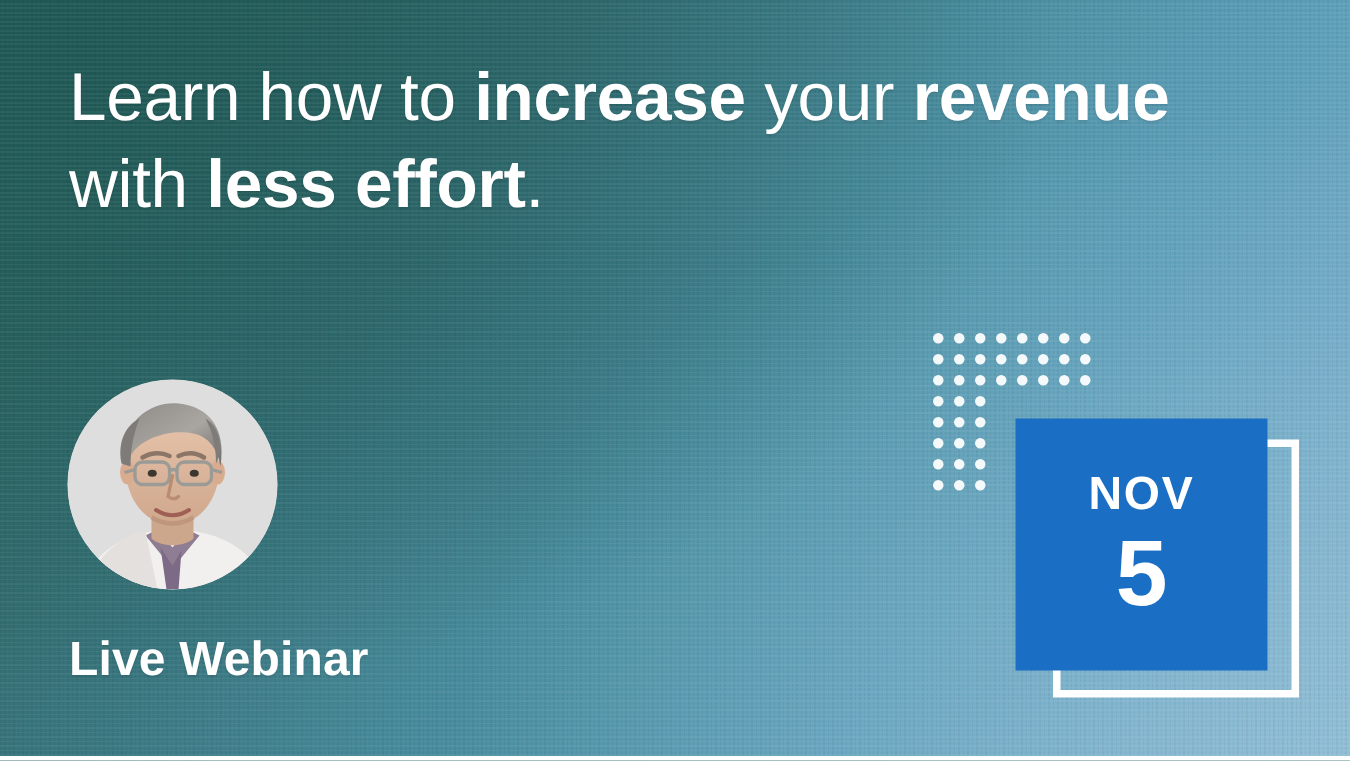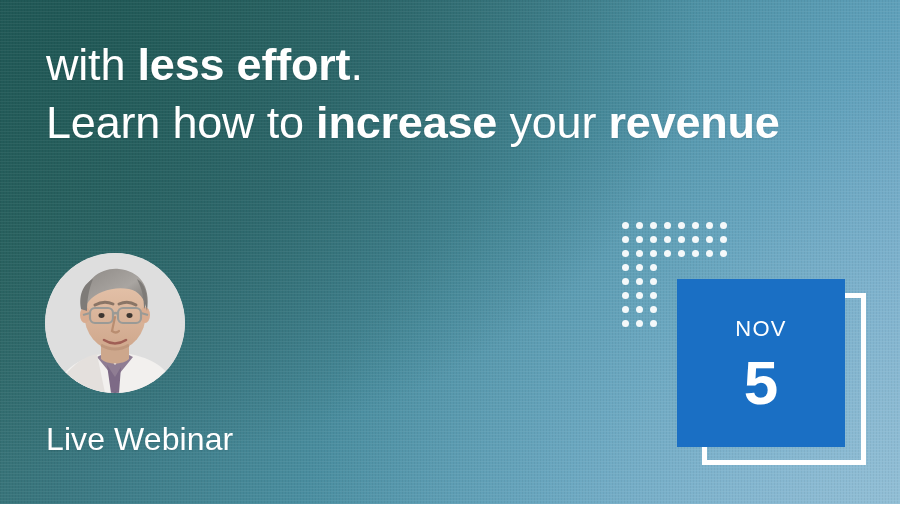--- a/index.html
+++ b/index.html
@@ -83,21 +83,21 @@
   .avatar svg { display: block; width: 140px; height: 140px; }
 
   
   .live-webinar {
     position: absolute;
     left: 46px;
     top: 420px;
     color: #ffffff;
     font-size: 32px;
     line-height: 38px;
-    font-weight: 400;
+    font-weight: 700;
     letter-spacing: 0.1px;
     text-shadow: 0 1px 2px rgba(0,0,0,0.10);
   }
 
   
   .dot-grid {
     position: absolute;
     left: 622px;
     top: 222px;
     width: 108px;
@@ -131,23 +131,23 @@
     background: #1a6fc4;
     color: #ffffff;
     display: flex;
     flex-direction: column;
     align-items: center;
     justify-content: center;
     box-sizing: border-box;
     padding-top: 4px;
   }
   .date-month {
-    font-size: 22px;
+    font-size: 31px;
     line-height: 34px;
-    font-weight: 400;
+    font-weight: 700;
     letter-spacing: 1.2px;
   }
   .date-day {
     font-size: 62px;
     line-height: 70px;
     font-weight: 700;
     letter-spacing: 0px;
     margin-top: 2px;
   }
   .date-year {
@@ -171,22 +171,22 @@
 </head>
 <body>
 
 <div class="banner">
 
   <div class="bg-gradient"></div>
   <div class="bg-wash"></div>
   <div class="bg-noise"></div>
 
   <div class="headline">
+    <span class="hl-line"><span>Learn how to </span><b>increase</b><span> your </span><b>revenue</b></span>
     <span class="hl-line"><span>with </span><b>less effort</b><span>.</span></span>
-    <span class="hl-line"><span>Learn how to </span><b>increase</b><span> your </span><b>revenue</b></span>
   </div>
 
   <div class="avatar">
     <svg viewBox="0 0 140 140">
       <defs>
         <clipPath id="avclip">
             <circle cx="70" cy="70" r="70"></circle>
           </clipPath>
         <linearGradient id="skin" x1="0" y1="0" x2="0" y2="1">
           <stop offset="0%" stop-color="#e6c4ab"></stop>

